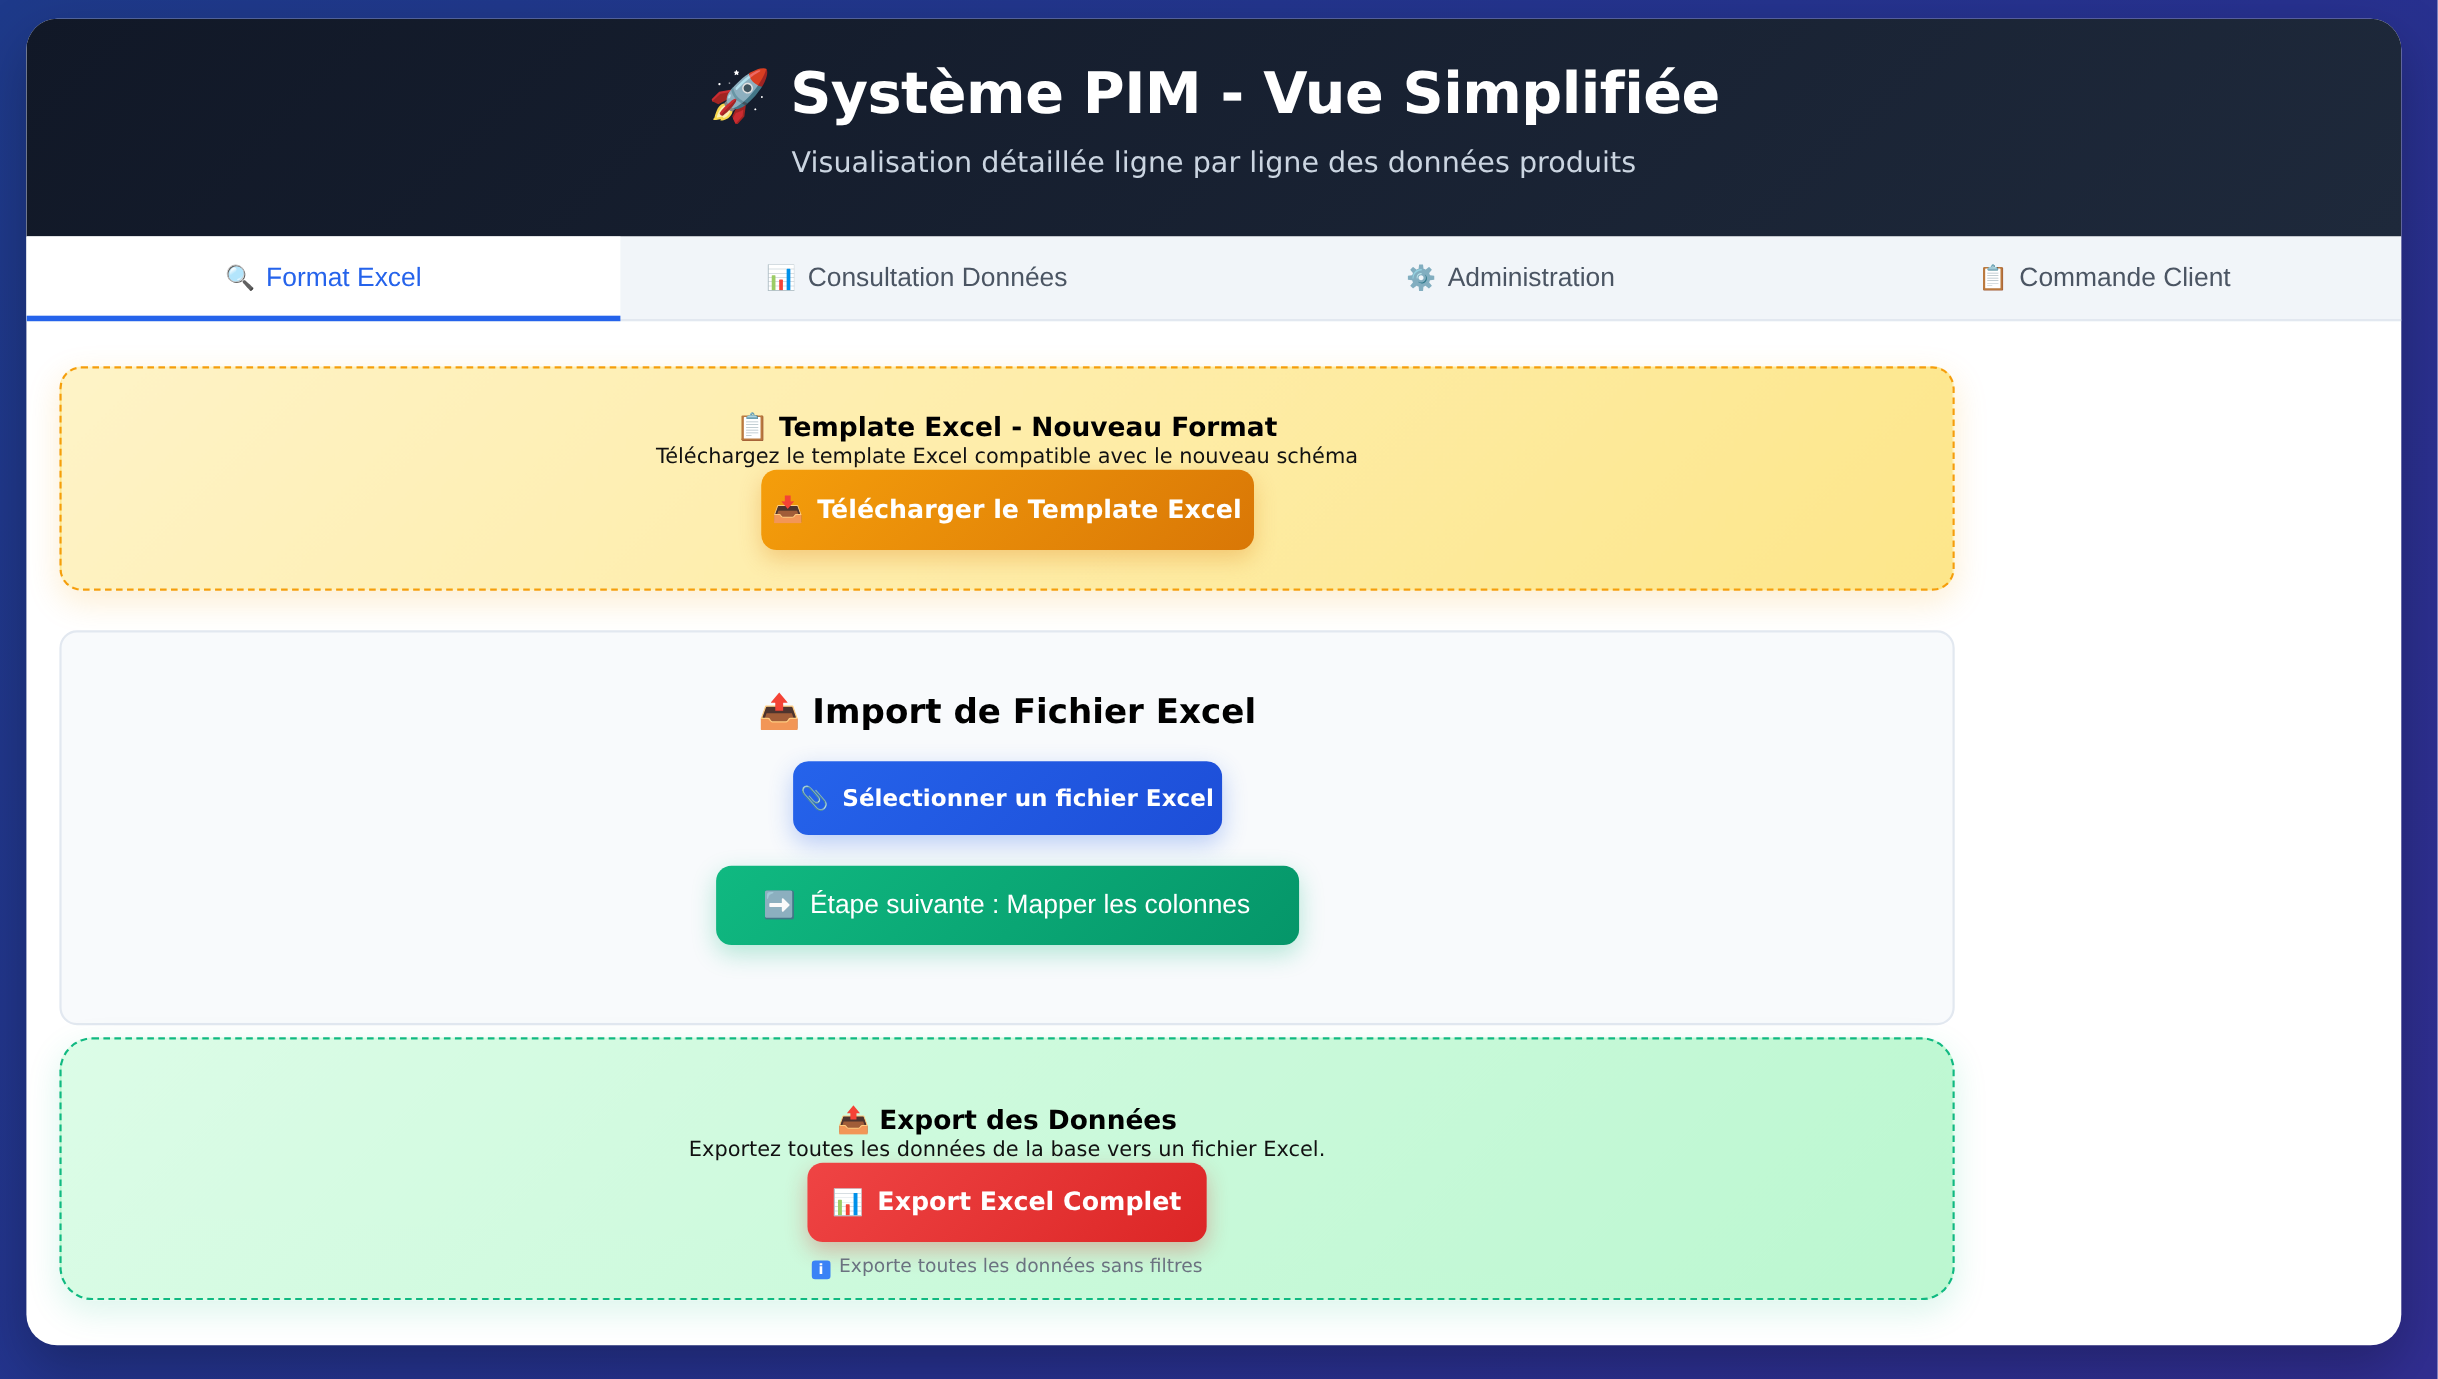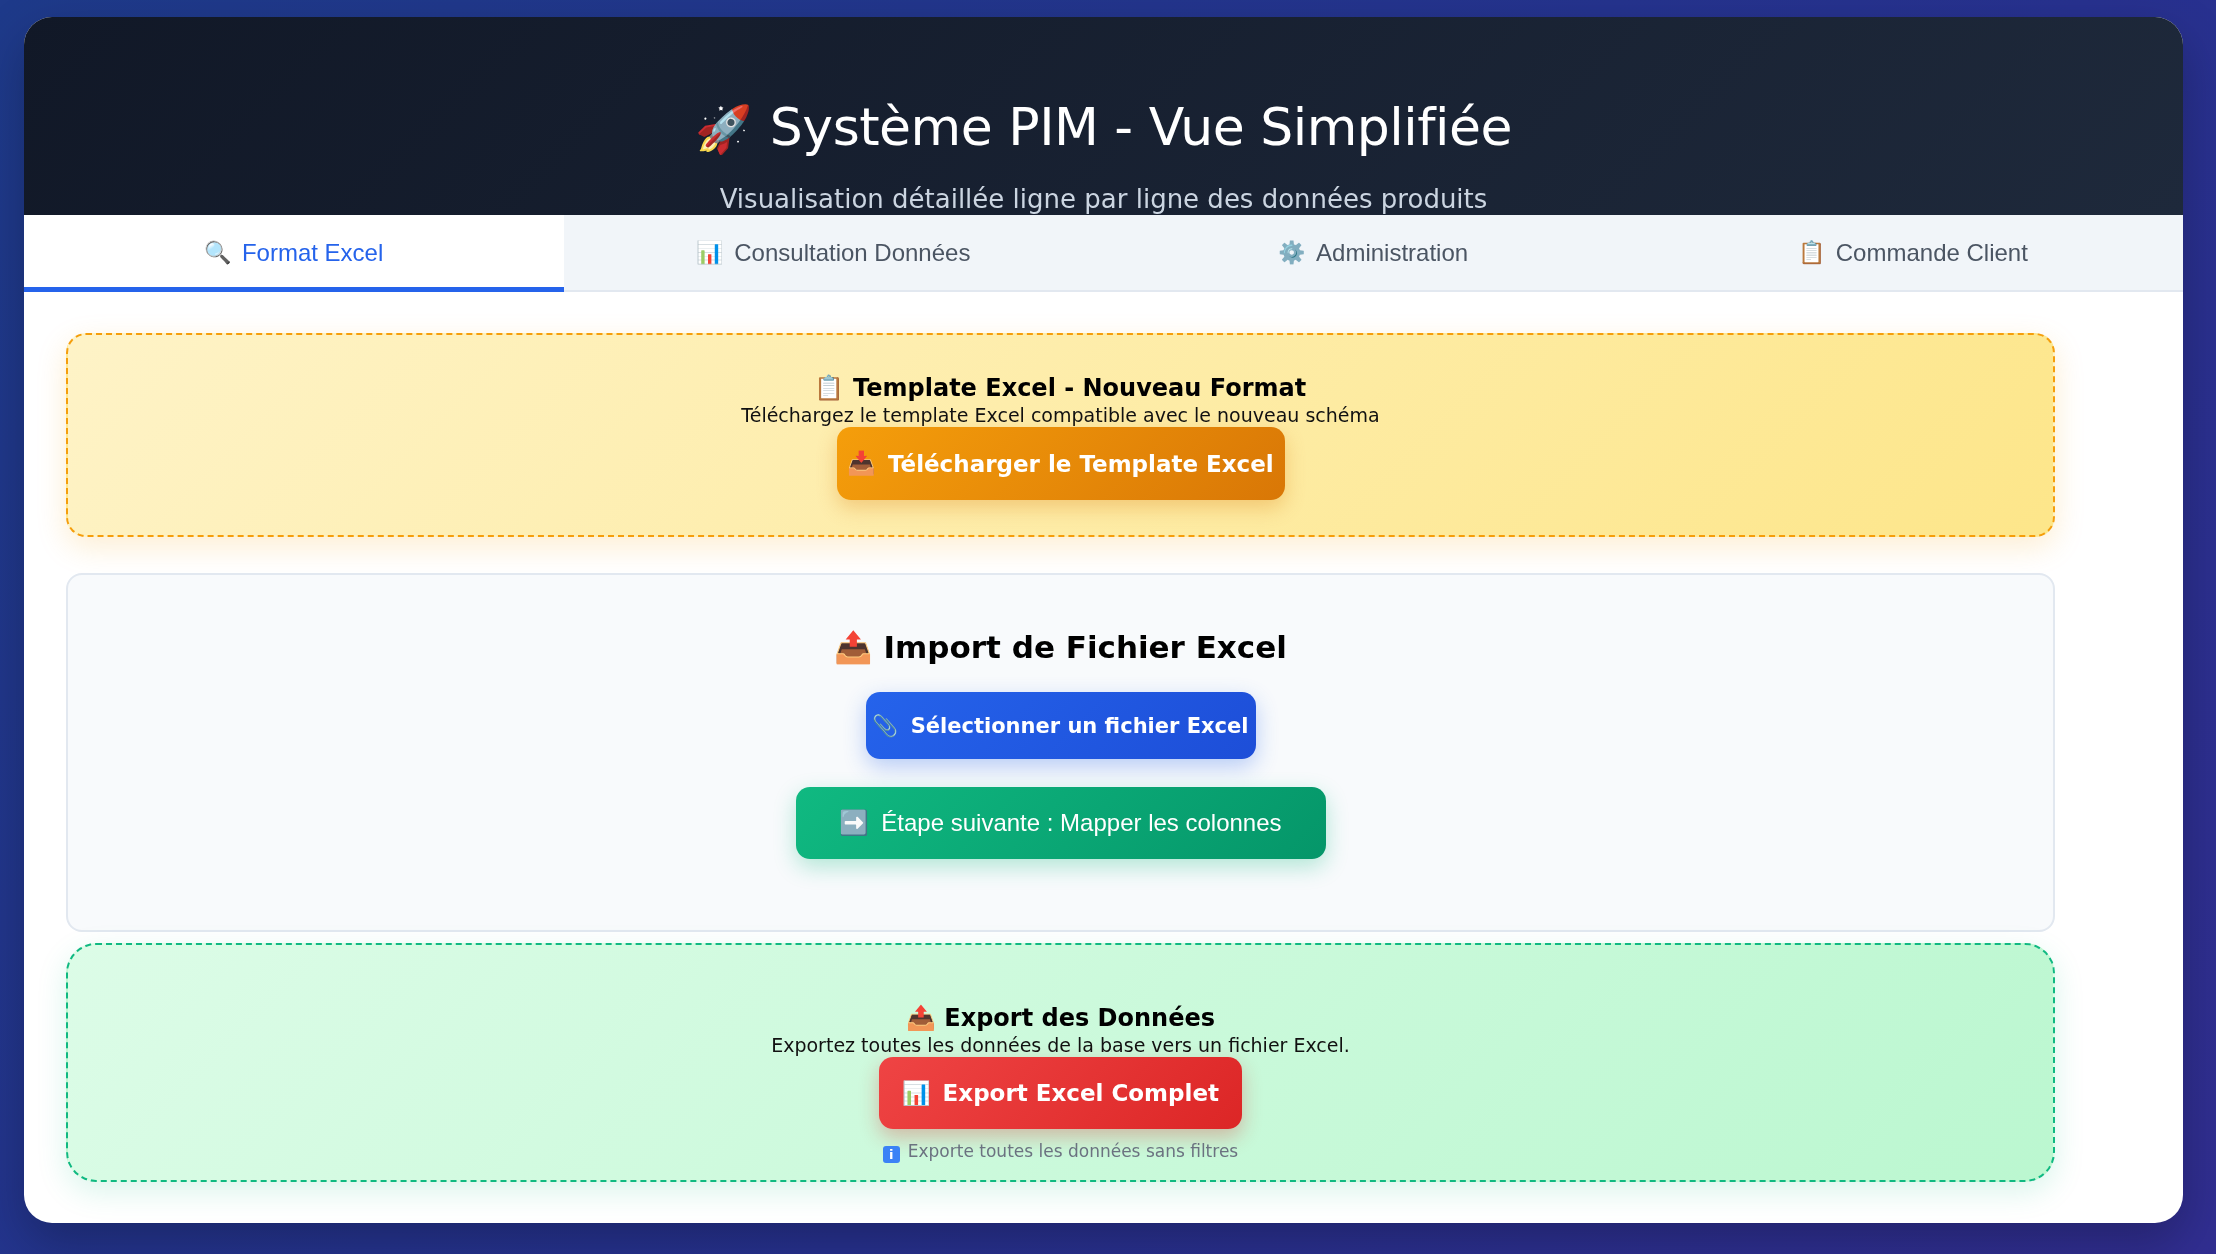--- a/index.html
+++ b/index.html
@@ -13,44 +13,44 @@
     position: absolute; left: 24px; top: 17px; width: 2159px; height: 1206px;
     background: #ffffff; border-radius: 28px; overflow: hidden;
     box-shadow: 0 20px 50px rgba(0,0,0,0.25);
   }
   .header {
     height: 198px;
     background: linear-gradient(135deg, #111827 0%, #1e293b 100%);
     text-align: center; color: #ffffff;
   }
   .header h1 {
-    padding-top: 72px;
-    font-size: 52px; font-weight: normal; letter-spacing: -0.5px;
-    font-family: "DejaVu Sans", sans-serif; line-height: 76px;
+    padding-top: 40px;
+    font-size: 52px; font-weight: bold; letter-spacing: -0.5px;
+    font-family: "DejaVu Sans", sans-serif; line-height: 58px;
   }
   .header h1 .emoji { font-size: 46px; margin-right: 18px; }
   .header .subtitle {
     margin-top: 18px; font-size: 26px; color: #cbd5e1; line-height: 28px;
   }
   .tabs {
     display: flex; height: 77px; background: #f1f5f9;
     border-bottom: 2px solid #e2e8f0;
   }
   .tab {
     flex: 1; display: flex; align-items: center; justify-content: center;
     font-family: "Liberation Sans", sans-serif; font-size: 24px; color: #4b5563;
     cursor: pointer; position: relative;
   }
   .tab .ic { margin-right: 10px; font-size: 22px; }
   .tab.active { background: #ffffff; color: #2563eb; }
   .tab.active::after {
     content: ""; position: absolute; left: 0; right: 0; bottom: -2px; height: 5px; background: #2563eb;
   }
   .section {
-    position: absolute; left: 42px; width: 1989px; text-align: center;
+    position: absolute; left: 30px; width: 1723px; text-align: center;
   }
   .template-box {
     top: 316px; height: 204px; border-radius: 20px;
     border: 2px dashed #f59e0b;
     background: linear-gradient(135deg, #fef3c7 0%, #fde68a 100%);
     box-shadow: 0 10px 30px rgba(245,158,11,0.18);
   }
   .import-box {
     top: 556px; height: 359px; border-radius: 16px;
     border: 2px solid #e2e8f0; background: #f8fafc;

